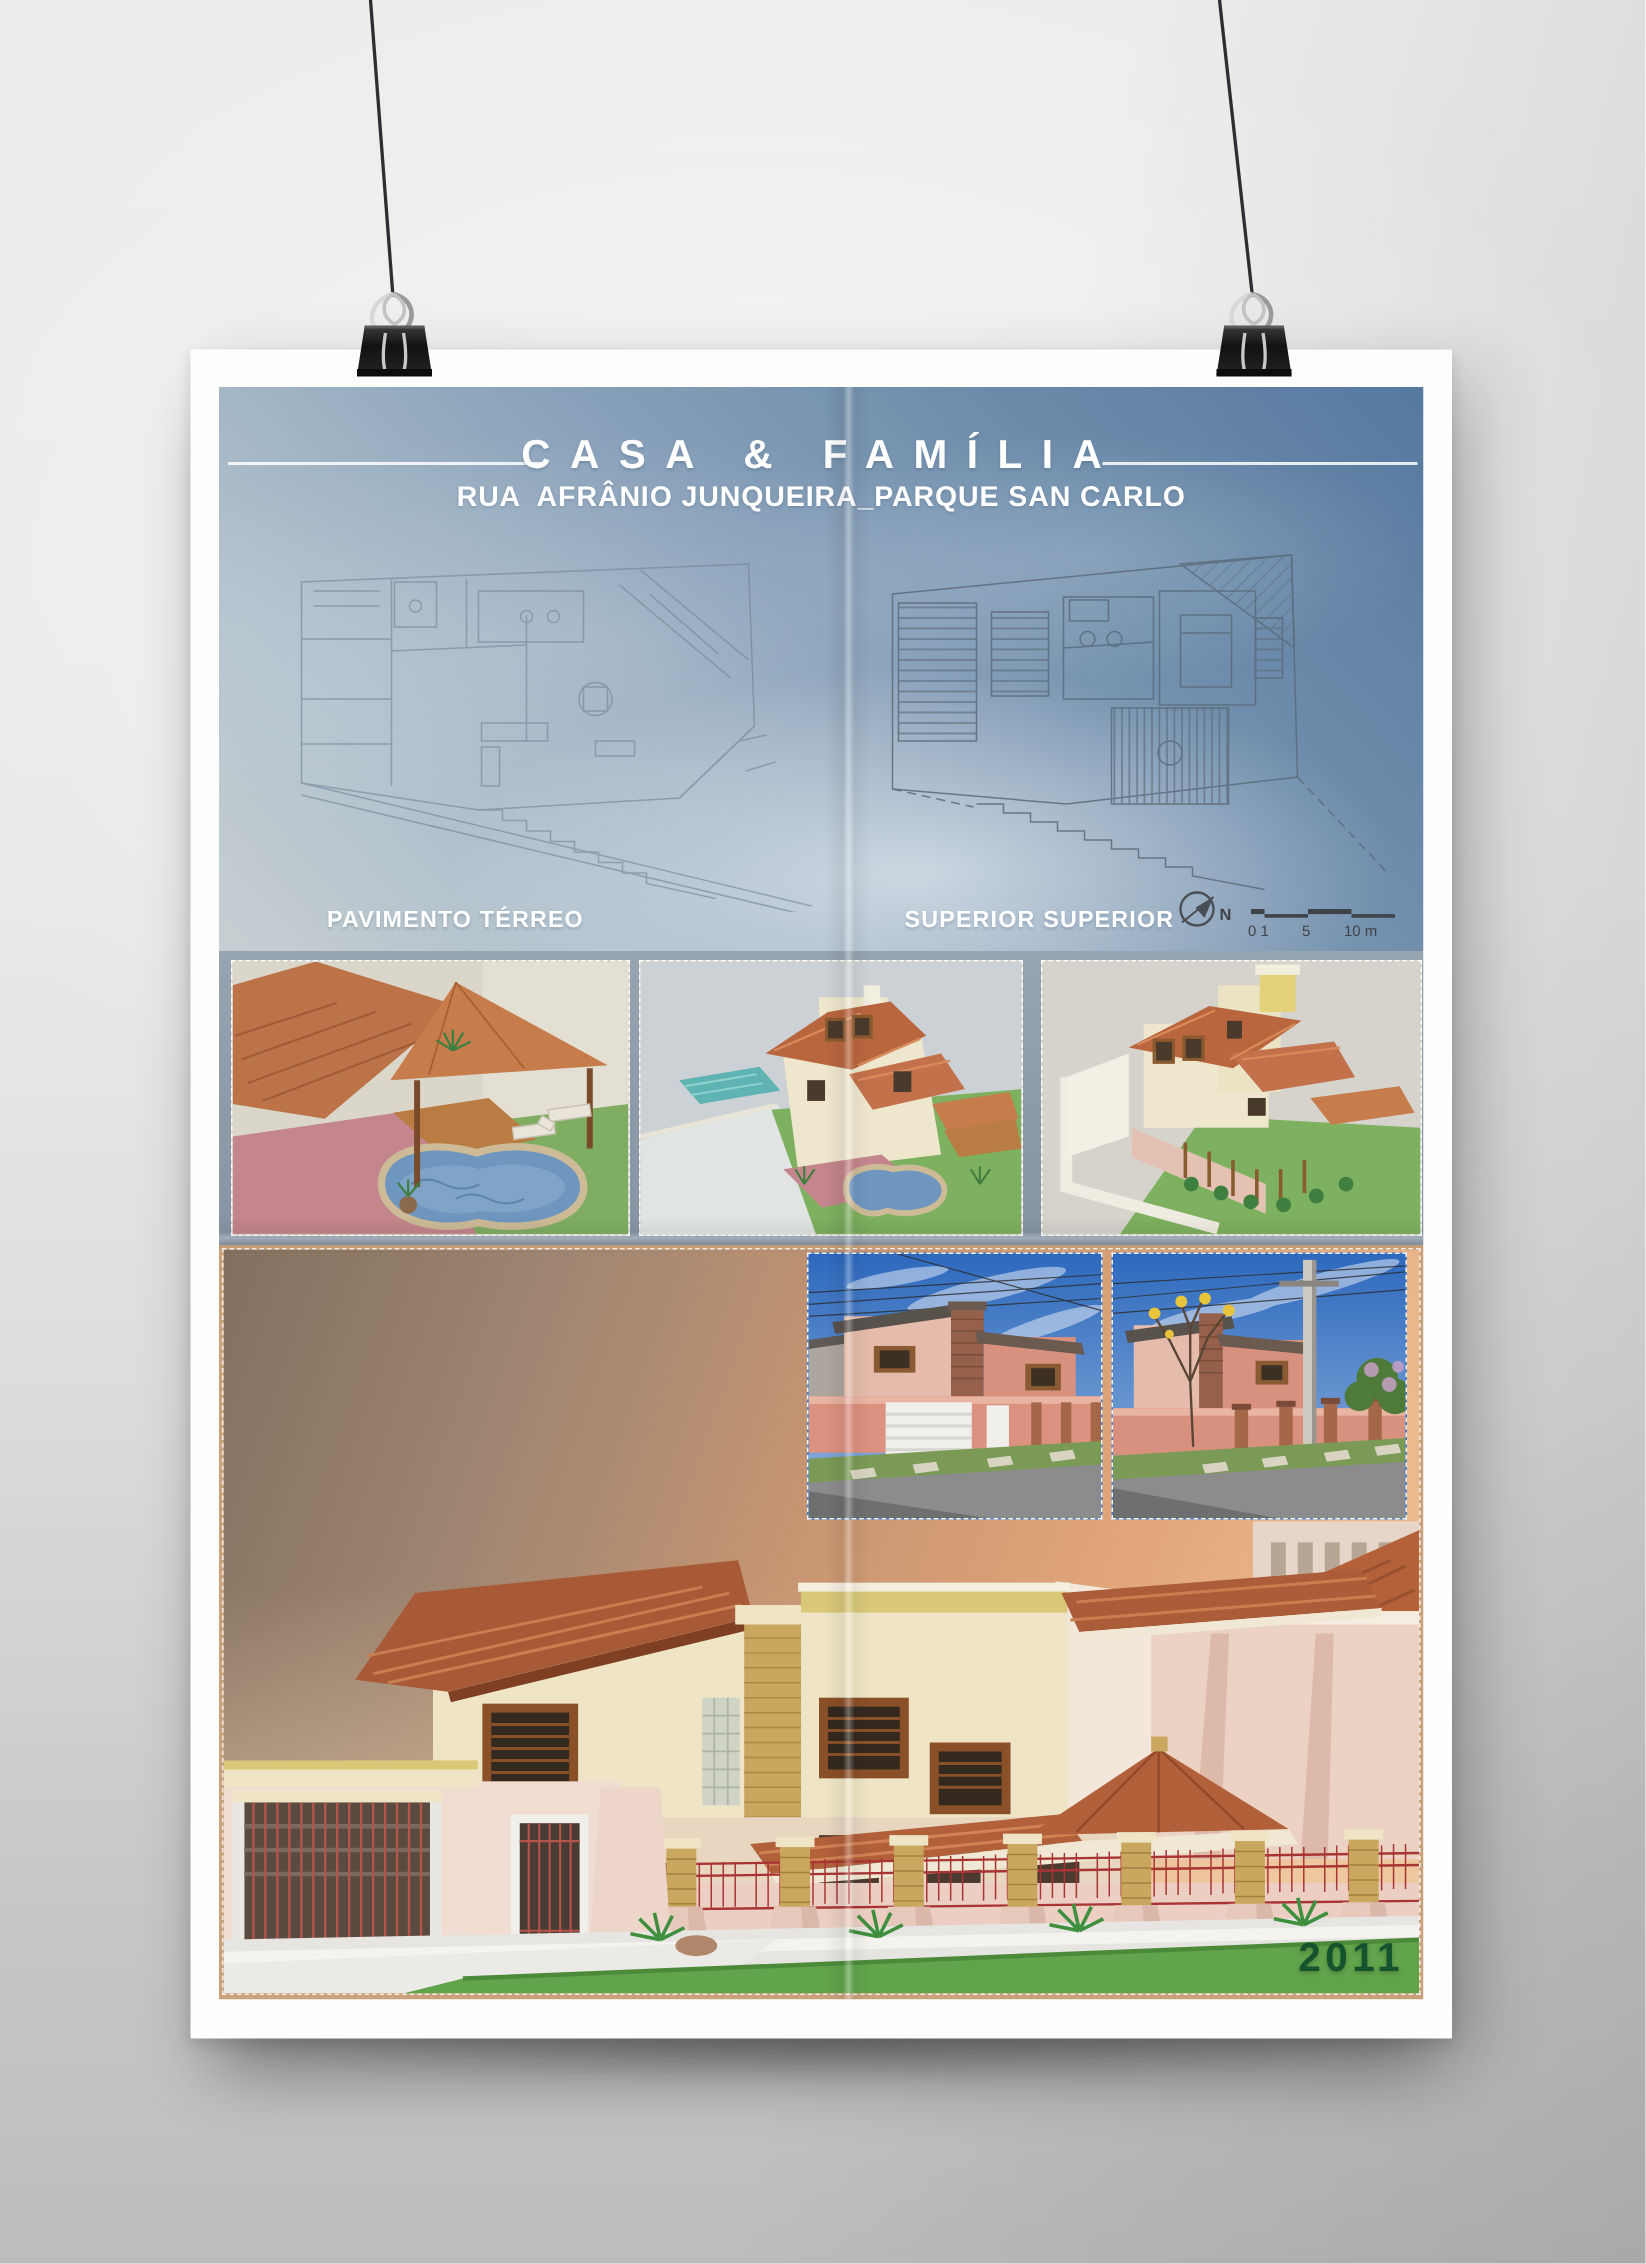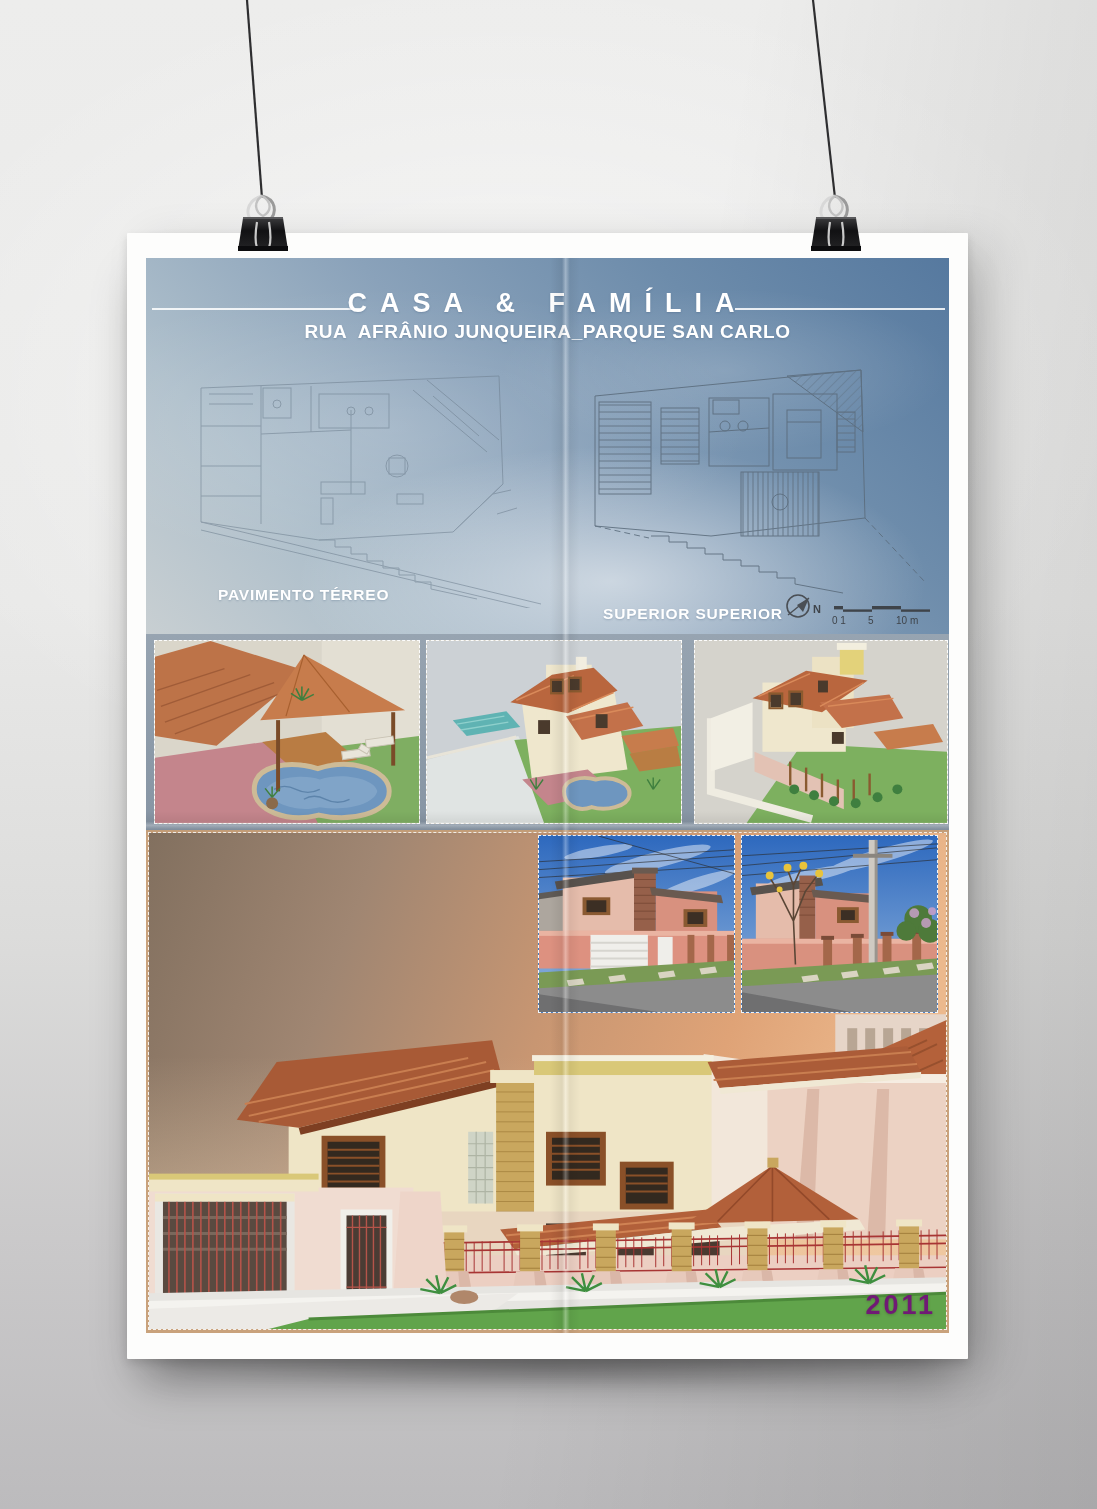--- a/index.html
+++ b/index.html
@@ -34,42 +34,42 @@
   .title{font-size:27px;font-weight:bold;letter-spacing:13px;white-space:nowrap;
     text-shadow:0 1px 2px rgba(70,95,125,.35);}
   .subtitle{font-size:19px;font-weight:bold;letter-spacing:.6px;margin-top:2px;white-space:pre;
     text-shadow:0 1px 2px rgba(70,95,125,.35);}
   .hline{position:absolute;top:50px;height:2px;background:rgba(255,255,255,.85);}
   .hline.left{left:6px;width:212px;}
   .hline.right{right:4px;width:210px;}
   .plans-svg{position:absolute;left:0;top:104px;width:803px;height:246px;}
   .plan-label{position:absolute;color:#fff;font-weight:bold;font-size:15.5px;letter-spacing:.8px;
     text-shadow:0 1px 2px rgba(70,95,125,.3);}
-  .plan-label.terreo{left:72px;top:328px;}
+  .plan-label.terreo{left:72px;top:347px;}
   .plan-label.superior{left:457px;top:347px;}
   .north-scale{position:absolute;left:636px;top:332px;width:164px;height:40px;}
   
   .strip{position:relative;width:803px;height:196px;
     background:linear-gradient(180deg,#97a4b1 0%,#8c9aa8 60%,#8795a4 100%);}
   .panel{position:absolute;top:6px;height:184px;border:1.6px dashed rgba(255,255,255,.95);
     box-sizing:border-box;overflow:hidden;background:#d6d3c9;}
   .panel svg{display:block;width:100%;height:100%;}
   .p1{left:8px;width:266px;}
   .p2{left:280px;width:256px;}
   .p3{left:548px;width:254px;}
   
   .bottom{position:relative;width:803px;height:503px;background:#c9a27c;}
   .bigpanel{position:absolute;inset:2px 2px 3px 2px;border:1.6px dashed rgba(255,255,255,.85);overflow:hidden;}
   .bigpanel > svg.scene{position:absolute;left:0;top:0;width:100%;height:100%;}
   .photo{position:absolute;top:2px;height:178px;width:197px;border:1.6px dashed rgba(255,255,255,.92);
     box-sizing:border-box;overflow:hidden;background:#4a7fc4;}
   .photo svg{display:block;width:100%;height:100%;}
   .ph1{left:389px;}
   .ph2{left:592px;}
-  .year{position:absolute;right:10px;bottom:8px;color:#701a75;font-size:27px;font-weight:bold;
+  .year{position:absolute;right:10px;bottom:8px;color:#14532d;font-size:27px;font-weight:bold;
     letter-spacing:3px;text-shadow:0 1px 3px rgba(60,80,40,.45);}
   
   .crease-v{position:absolute;left:404px;top:0;width:30px;height:100%;pointer-events:none;
     background:linear-gradient(90deg, rgba(0,0,0,0) 0%, rgba(0,0,0,.07) 40%, rgba(255,255,255,.30) 52%, rgba(0,0,0,.05) 66%, rgba(0,0,0,0) 100%);}
   .crease-h{position:absolute;left:0;top:553px;width:100%;height:26px;pointer-events:none;
     background:linear-gradient(180deg, rgba(0,0,0,0) 0%, rgba(0,0,0,.06) 40%, rgba(255,255,255,.22) 55%, rgba(0,0,0,.04) 70%, rgba(0,0,0,0) 100%);}
   
   .rig{position:absolute;left:0;top:0;width:1097px;height:1509px;pointer-events:none;}
 </style>
 </head>

